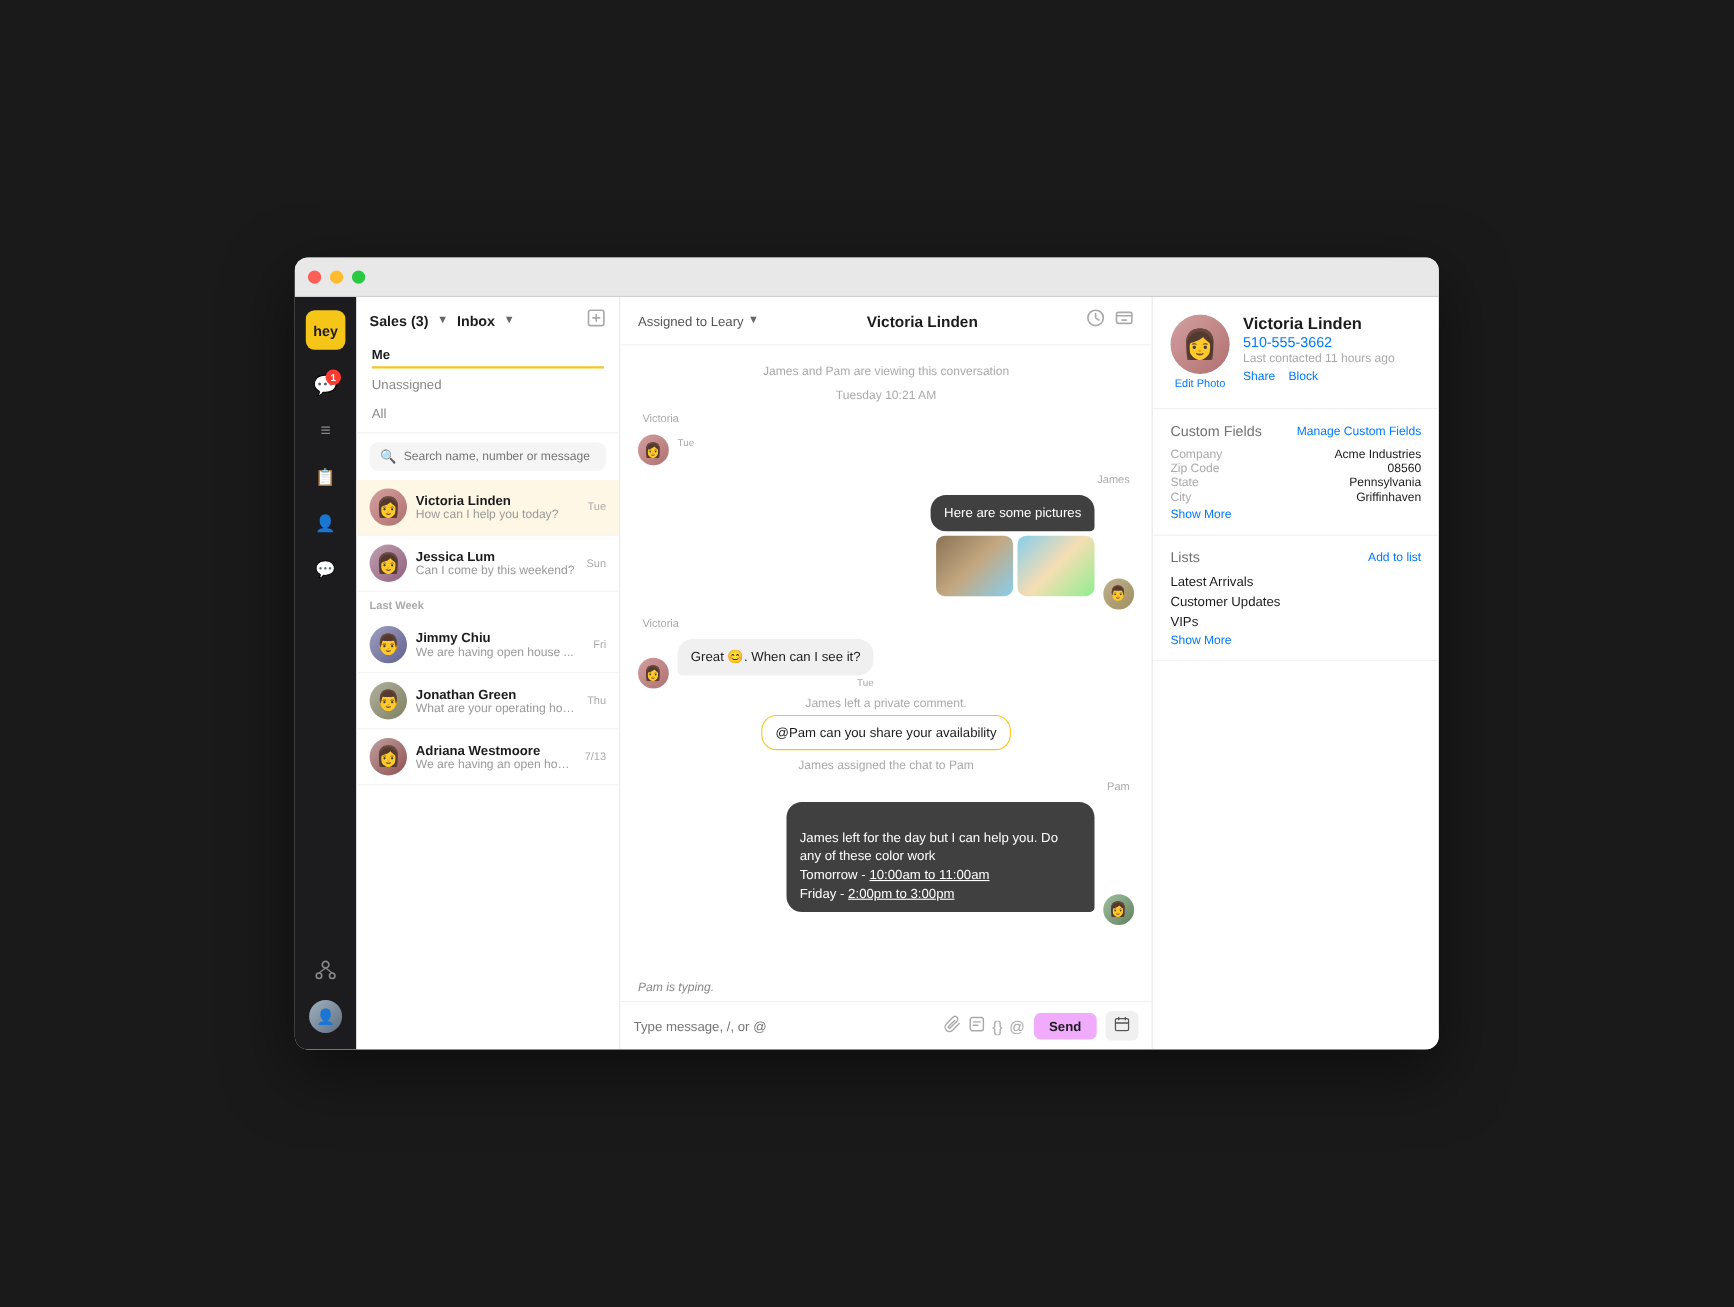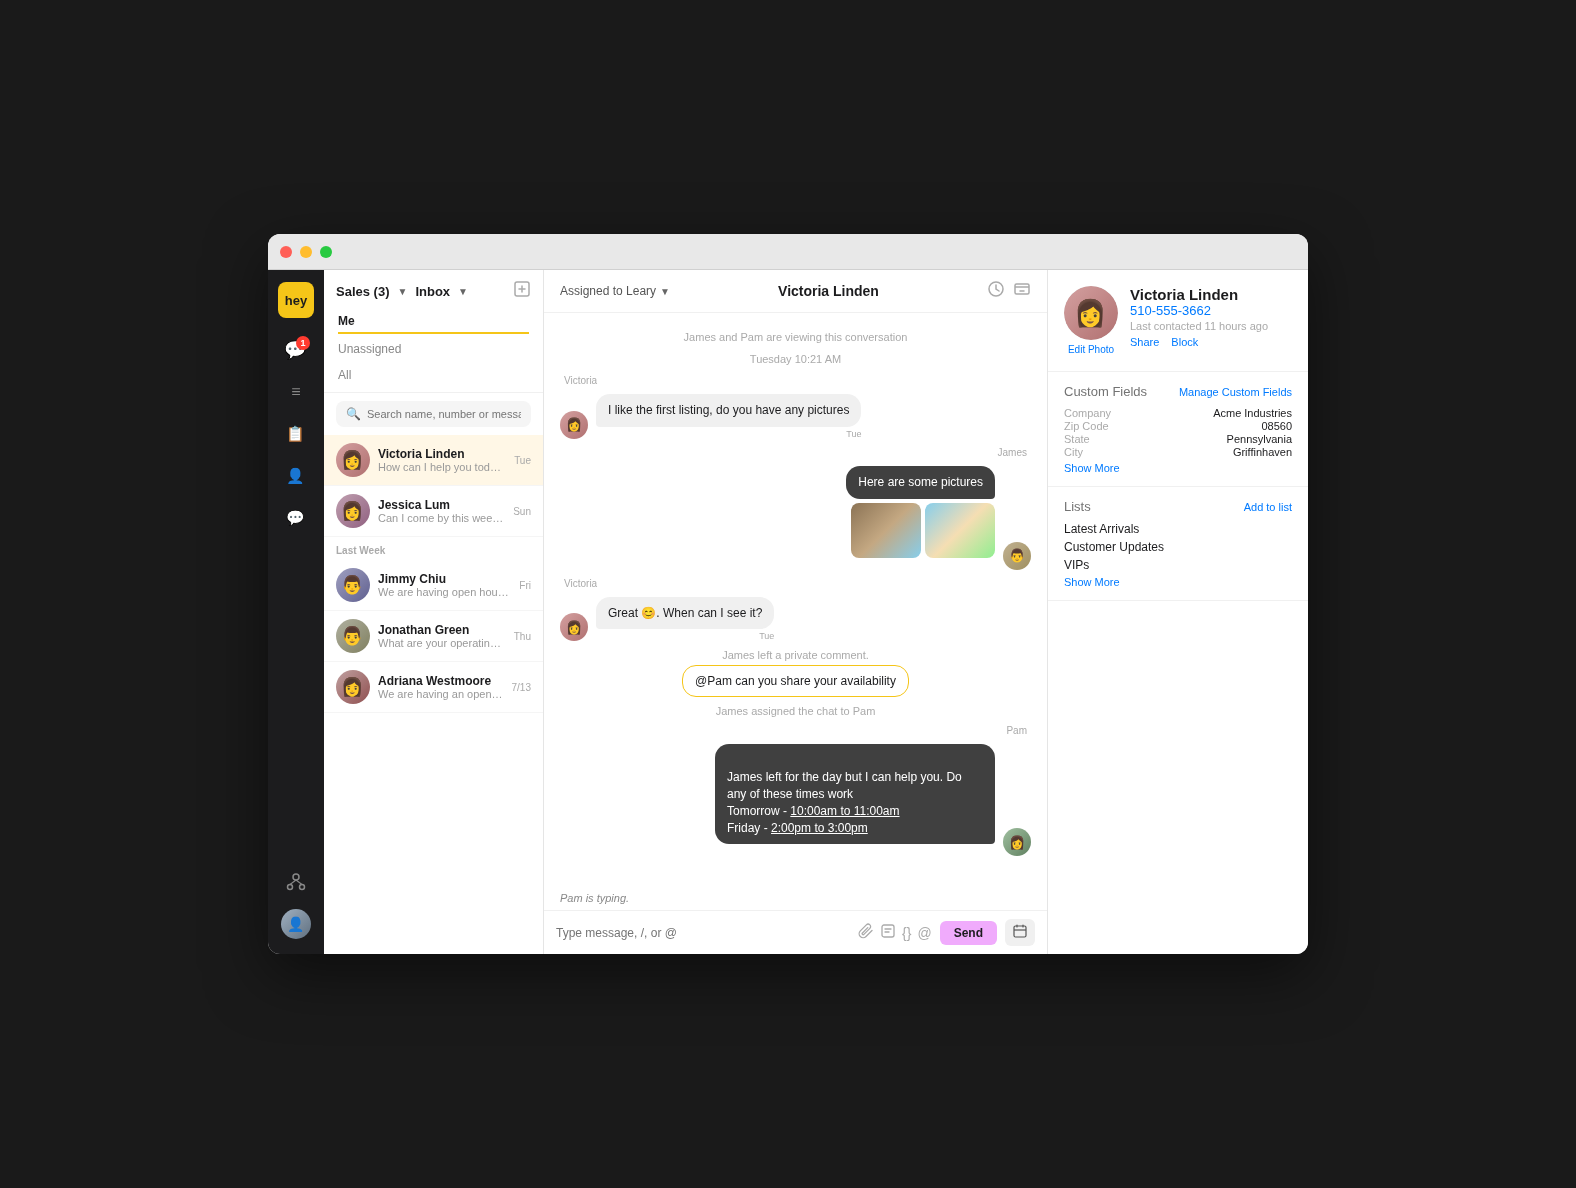--- a/index.html
+++ b/index.html
@@ -91,21 +91,21 @@
       gap: 6px;
     }
     .avatar-sm {
       width: 30px; height: 30px;
       border-radius: 50%;
       overflow: hidden;
       background: #555;
     }
     
     .conv-list {
-      width: 220px;
+      width: 240px;
       background: #fff;
       border-right: 1px solid #e5e5e5;
       display: flex;
       flex-direction: column;
       flex-shrink: 0;
     }
     .conv-list-header {
       padding: 10px 12px 6px;
       border-bottom: 1px solid #f0f0f0;
     }
@@ -664,21 +664,20 @@
         <div class="day-divider">Tuesday 10:21 AM</div>
 
         <div style="margin-bottom:2px;">
           <div class="msg-sender-name">Victoria</div>
         </div>
         <div class="msg-row left">
           <div class="msg-avatar av-victoria">
             <div class="face" style="font-size:13px;">👩</div>
           </div>
           <div class="msg-col">
-            <div class="bubble incoming">I like the first listing, do you have any pictures</div>
             <div class="bubble-time">Tue</div>
           </div>
         </div>
 
         <div style="margin-bottom:2px; text-align:right;">
           <div class="msg-sender-name right">James</div>
         </div>
         <div class="msg-row right">
           <div class="msg-col" style="align-items:flex-end;">
             <div class="bubble outgoing">Here are some pictures</div>
@@ -712,21 +711,21 @@
         </div>
 
         <div class="system-assign">James assigned the chat to Pam</div>
 
         <div style="margin-bottom:2px; text-align:right;">
           <div class="msg-sender-name right">Pam</div>
         </div>
         <div class="msg-row right">
           <div class="msg-col" style="align-items:flex-end;">
             <div class="bubble outgoing" style="white-space:pre-line;">
-              <span>James left for the day but I can help you. Do any of these times work
+              <span>James left for the day but I can help you. Do any of these color work
 </span><span>Tomorrow - </span><span style="text-decoration:underline;">10:00am to 11:00am</span>
 <span>Friday - </span><span style="text-decoration:underline;">2:00pm to 3:00pm</span>
             </div>
             <div class="bubble-time outgoing">Tue</div>
           </div>
           <div class="msg-avatar av-pam">
             <div class="face" style="font-size:13px;">👩</div>
           </div>
         </div>
       </div>

